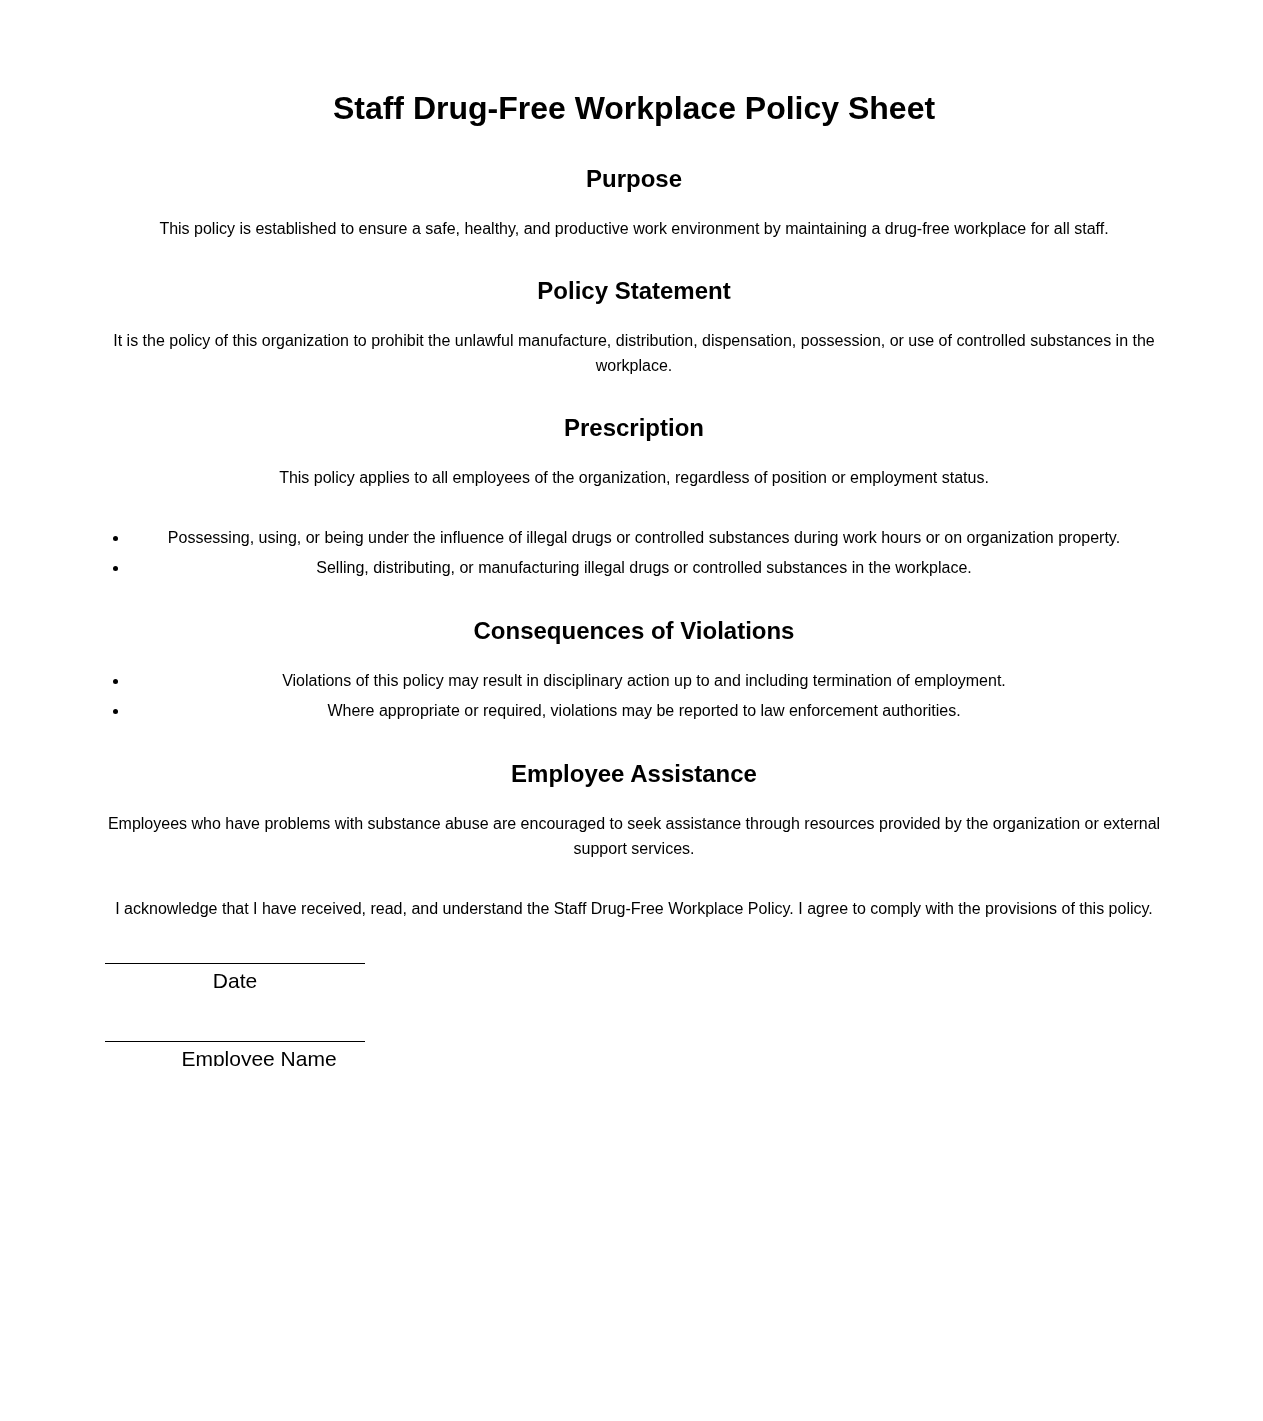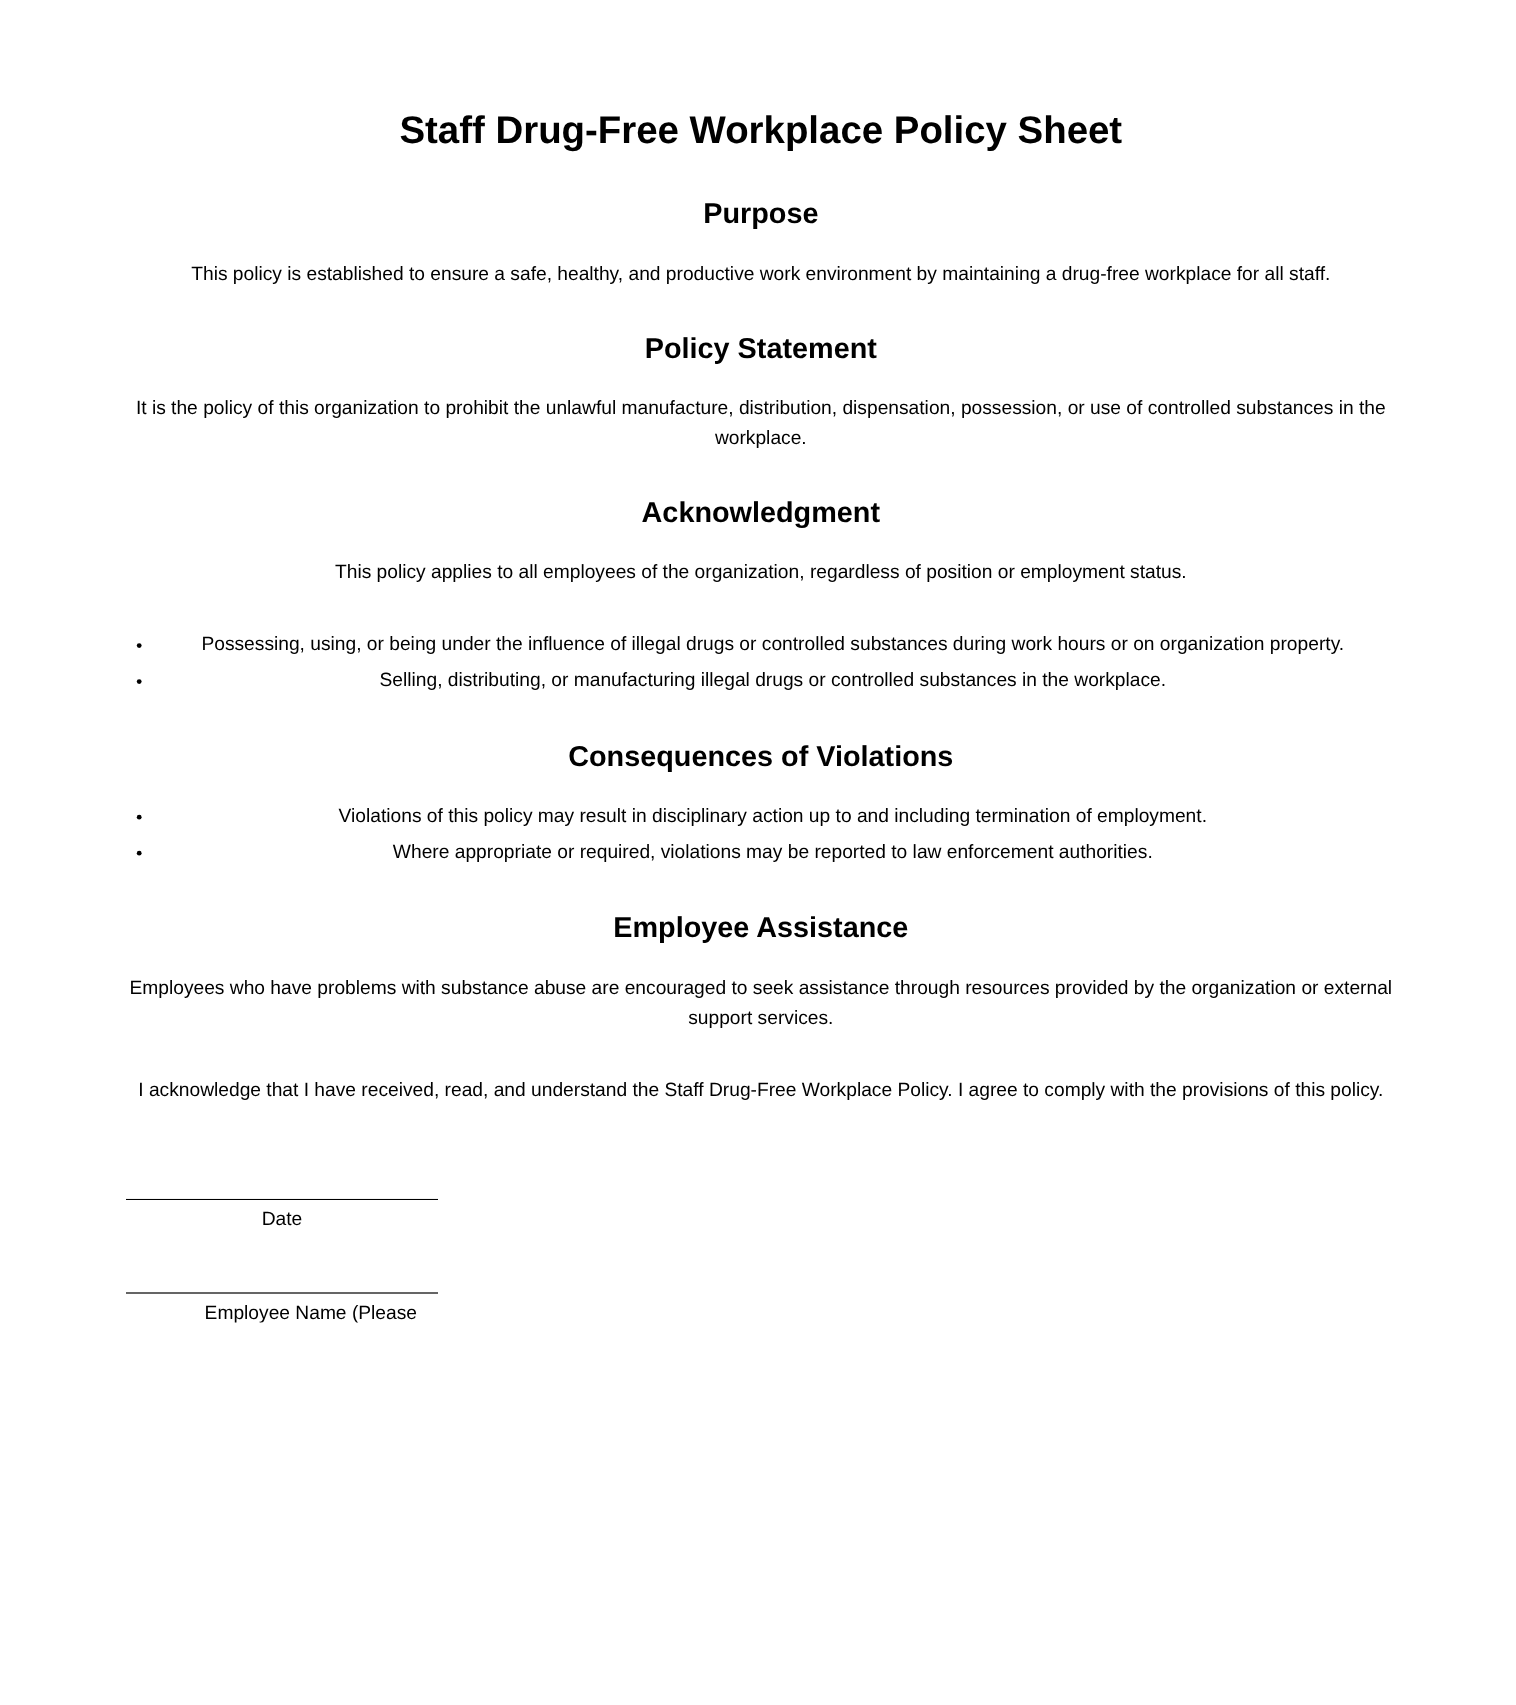--- a/index.html
+++ b/index.html
@@ -9,42 +9,42 @@
   }
   .page { position: relative; padding: 88px 0 0 105px; width: 1058px; text-align: center; }
   h1 { font-size: 32px; font-weight: bold; margin: 0 0 36px 0; line-height: 40px; }
   h2 { font-size: 24px; font-weight: bold; margin: 0 0 22px 0; line-height: 30px; }
   p { font-size: 16px; line-height: 25px; margin: 0 0 35px 0; }
   ul { margin: 0 0 35px 0; padding-left: 20px; font-size: 16px; line-height: 26px; }
   li { margin: 4px; }
   .sig-wrap { margin-top: 0; height: 160px; overflow: hidden; }
   .sig-block { width: 260px; }
   .sig-line { border-top: 1.5px solid #000; height: 0; }
-  .sig-label { font-size: 16px; line-height: 20px; margin-top: 7px; }
+  .sig-label { font-size: 21px; line-height: 20px; margin-top: 7px; }
   .sig-spacer { height: 50px; }
   .sig-clip { height: 24px; overflow: hidden; margin-left: 48px; }
 </style>
 </head>
 <body>
 
 <div class="page">
   <h1>Staff Drug-Free Workplace Policy Sheet</h1>
 
   <section>
     <h2>Purpose</h2>
     <p>This policy is established to ensure a safe, healthy, and productive work environment by maintaining a drug-free workplace for all staff.</p>
   </section>
 
   <section>
     <h2>Policy Statement</h2>
     <p>It is the policy of this organization to prohibit the unlawful manufacture, distribution, dispensation, possession, or use of controlled substances in the workplace.</p>
   </section>
 
   <section>
-    <h2>Acknowledgment</h2>
+    <h2>Prescription</h2>
     <p>This policy applies to all employees of the organization, regardless of position or employment status.</p>
   </section>
 
   <section>
     <ul>
       <li>Possessing, using, or being under the influence of illegal drugs or controlled substances during work hours or on organization property.</li>
       <li>Selling, distributing, or manufacturing illegal drugs or controlled substances in the workplace.</li>
     </ul>
   </section>
 
@@ -56,21 +56,21 @@
       <li>Where appropriate or required, violations may be reported to law enforcement authorities.</li>
     </ul>
   </section>
 
   <section>
     <h2>Employee Assistance</h2>
     <p>Employees who have problems with substance abuse are encouraged to seek assistance through resources provided by the organization or external support services.</p>
   </section>
 
   <section>
-    <p style="margin-bottom:78px;">I acknowledge that I have received, read, and understand the Staff Drug-Free Workplace Policy. I agree to comply with the provisions of this policy.</p>
+    <p style="margin-bottom:42px;">I acknowledge that I have received, read, and understand the Staff Drug-Free Workplace Policy. I agree to comply with the provisions of this policy.</p>
   </section>
 
   <div class="sig-wrap">
     <div class="sig-block">
       <div class="sig-line"></div>
       <div class="sig-label">Date</div>
     </div>
     <div class="sig-spacer"></div>
     <div class="sig-block">
       <div class="sig-line"></div>

